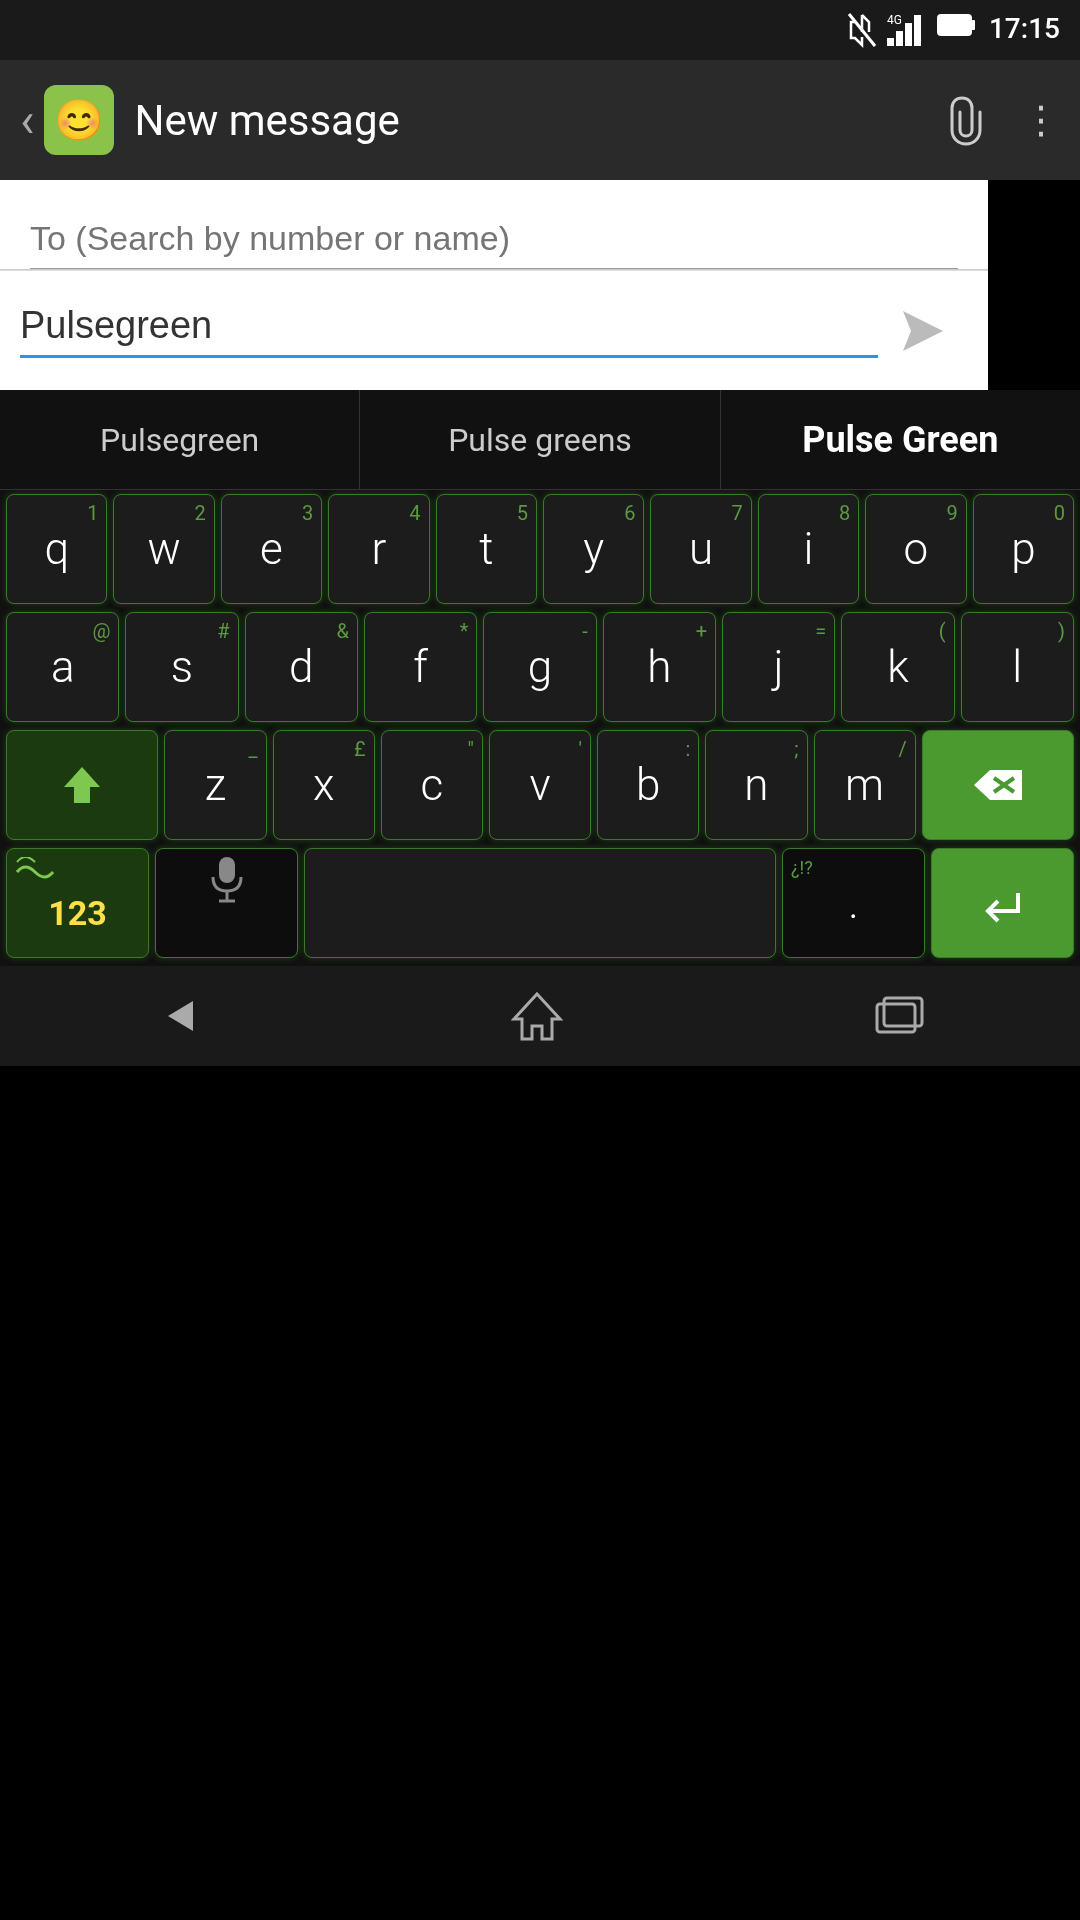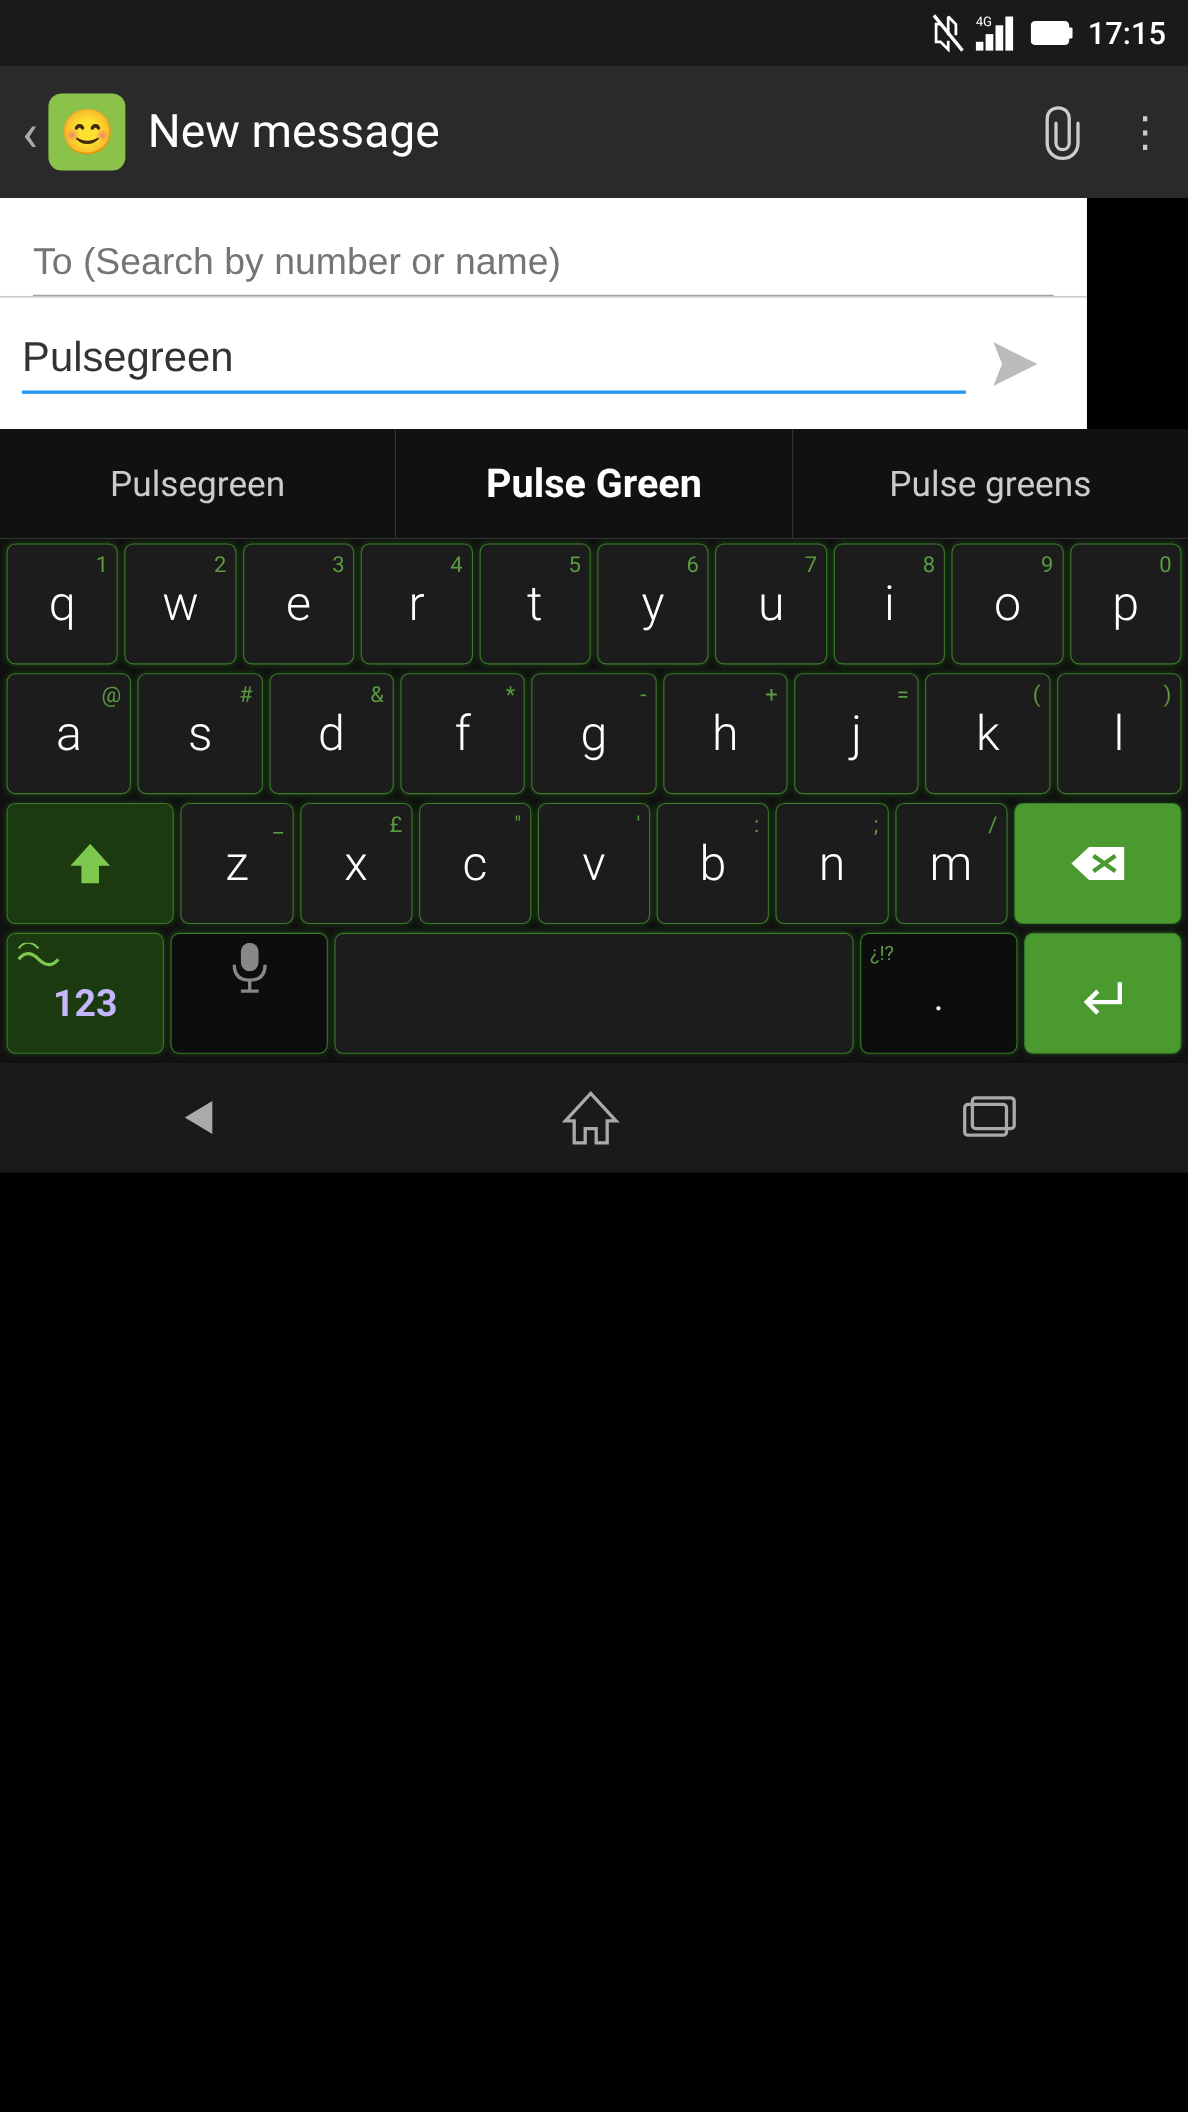--- a/index.html
+++ b/index.html
@@ -16,21 +16,20 @@
       width: 1080px;
       height: 60px;
       background: #1a1a1a;
       display: flex;
       align-items: center;
       justify-content: flex-end;
       padding: 0 20px;
     }
     .status-icons {
       display: flex;
-      align-items: center;
       gap: 10px;
     }
     .status-time {
       color: #fff;
       font-size: 28px;
       font-weight: 500;
       margin-left: 2px;
     }
 
     
@@ -239,21 +238,21 @@
       background: #4a9a30;
       flex: 1.5;
     }
 
     .key.numbers {
       background: #1c3a10;
       flex: 1.5;
     }
 
     .key-primary-green {
-      color: #c4b5fd;
+      color: #fde047;
       font-size: 44px;
       font-weight: bold;
     }
 
     
     .bottom-nav {
       width: 1080px;
       height: 100px;
       background: #1a1a1a;
       display: flex;
@@ -322,22 +321,22 @@
         <polygon points="10,10 50,30 10,50 18,30" fill="#bbb"></polygon>
       </svg>
     </div>
   </div>
 </div>
 
 <div class="keyboard">
 
   <div class="autocomplete-row">
     <div class="autocomplete-item">Pulsegreen</div>
+    <div class="autocomplete-item">Pulse greens</div>
     <div class="autocomplete-item selected">Pulse Green</div>
-    <div class="autocomplete-item">Pulse greens</div>
   </div>
 
   <div class="key-row">
     <div class="key">
       <span class="key-secondary">1</span>
       <span class="key-primary">q</span>
     </div>
     <div class="key">
       <span class="key-secondary">2</span>
       <span class="key-primary">w</span>

